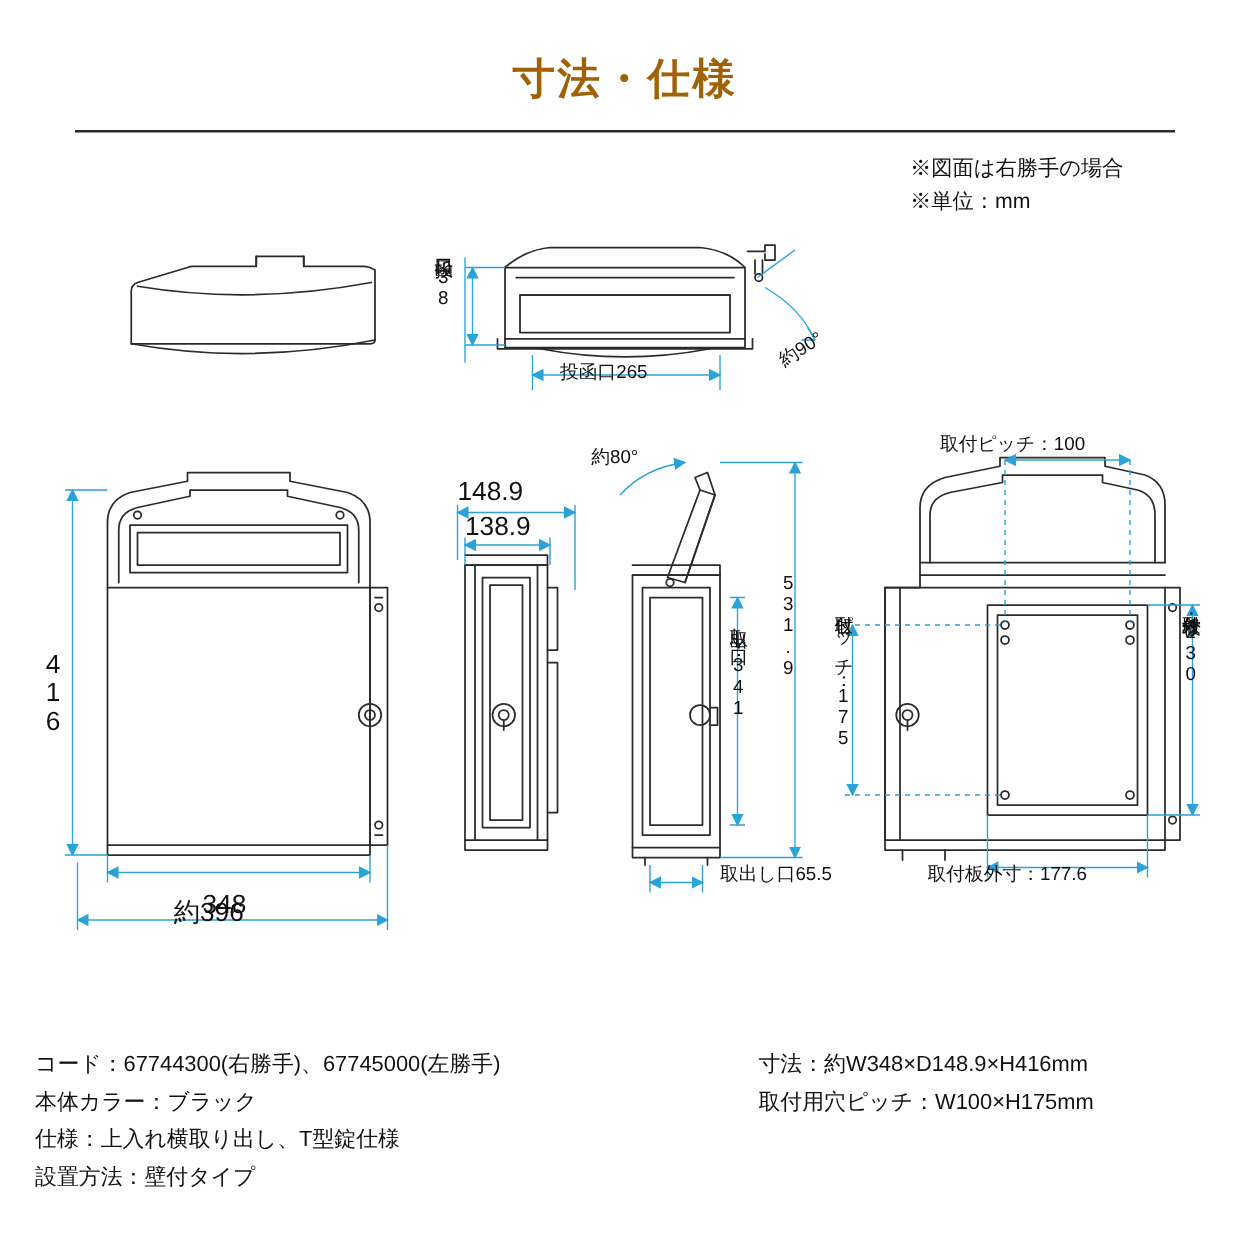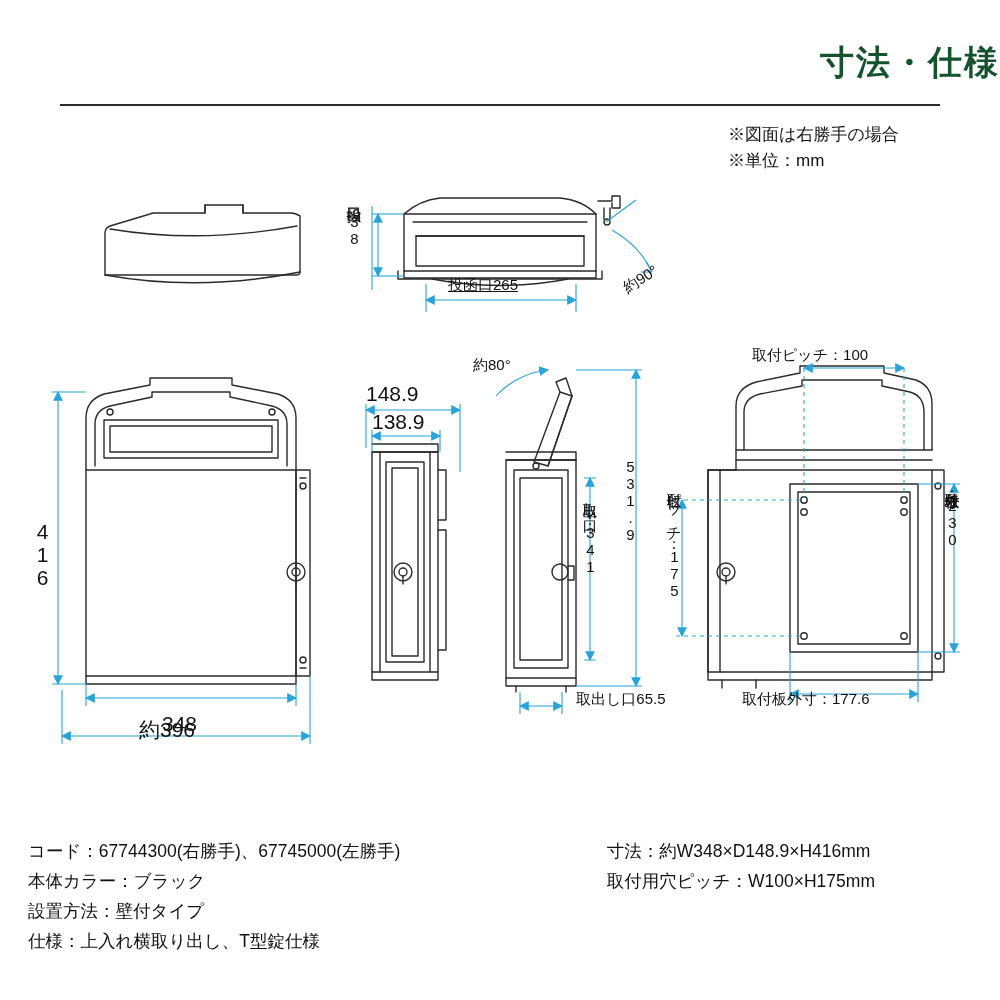--- a/index.html
+++ b/index.html
@@ -9,23 +9,23 @@
     font-family:"Liberation Sans", sans-serif;
     color:#111;
     position:relative;
     overflow:hidden;
   }
   .page{position:relative;width:1000px;height:1000px;}
 
   
   .title{
     position:absolute;top:40px;left:0;width:1000px;
-    text-align:right;
+    text-align:center;
     font-size:34px;font-weight:bold;letter-spacing:2px;
-    color:#14532d;
+    color:#a16207;
   }
   .title-rule{
     position:absolute;top:104px;left:60px;width:880px;height:2px;background:#2b2b2b;
   }
   .notes{
     position:absolute;top:122px;left:728px;
     font-size:17px;line-height:1.5;color:#111;
   }
 
   
@@ -244,21 +244,21 @@
 
         <path d="M790,694 L918,694" marker-start="url(#arS)" marker-end="url(#ar)"></path>
         <path d="M790,652 L790,702 M918,652 L918,702"></path>
 
         <path d="M954,484 L954,652" marker-start="url(#arS)" marker-end="url(#ar)"></path>
         <path d="M918,484 L960,484 M918,652 L960,652"></path>
       </g>
     </svg>
 
     <div class="dim v" style="left:344px;top:196px;">投函口 38</div>
-    <div class="dim" style="left:448px;top:276px;text-decoration:underline;">投函口265</div>
+    <div class="dim" style="left:448px;top:288px;">投函口265</div>
     <div class="dim" style="left:622px;top:270px;transform:rotate(-32deg);">約90°</div>
 
     <div class="dim big" style="left:366px;top:382px;">148.9</div>
     <div class="dim big" style="left:372px;top:410px;">138.9</div>
 
     <div class="dim big v" style="left:30px;top:520px;">416</div>
     <div class="dim big" style="left:162px;top:712px;">348</div>
     <div class="dim big" style="left:139px;top:716px;">約396</div>
 
     <div class="dim" style="left:473px;top:356px;">約80°</div>
@@ -269,22 +269,22 @@
     <div class="dim" style="left:752px;top:346px;">取付ピッチ：100</div>
     <div class="dim v" style="left:664px;top:482px;">取付ピッチ：175</div>
     <div class="dim" style="left:742px;top:690px;">取付板外寸：177.6</div>
     <div class="dim v" style="left:942px;top:482px;">取付板外寸：230</div>
   </div>
 
   <div class="spec">
     <div class="spec-col left">
       <div class="spec-line">コード：67744300(右勝手)、67745000(左勝手)</div>
       <div class="spec-line">本体カラー：ブラック</div>
+      <div class="spec-line">仕様：上入れ横取り出し、T型錠仕様</div>
       <div class="spec-line">設置方法：壁付タイプ</div>
-      <div class="spec-line">仕様：上入れ横取り出し、T型錠仕様</div>
     </div>
     <div class="spec-col right">
       <div class="spec-line">寸法：約W348×D148.9×H416mm</div>
       <div class="spec-line">取付用穴ピッチ：W100×H175mm</div>
     </div>
   </div>
 
 </div>
 
 </body></html>

